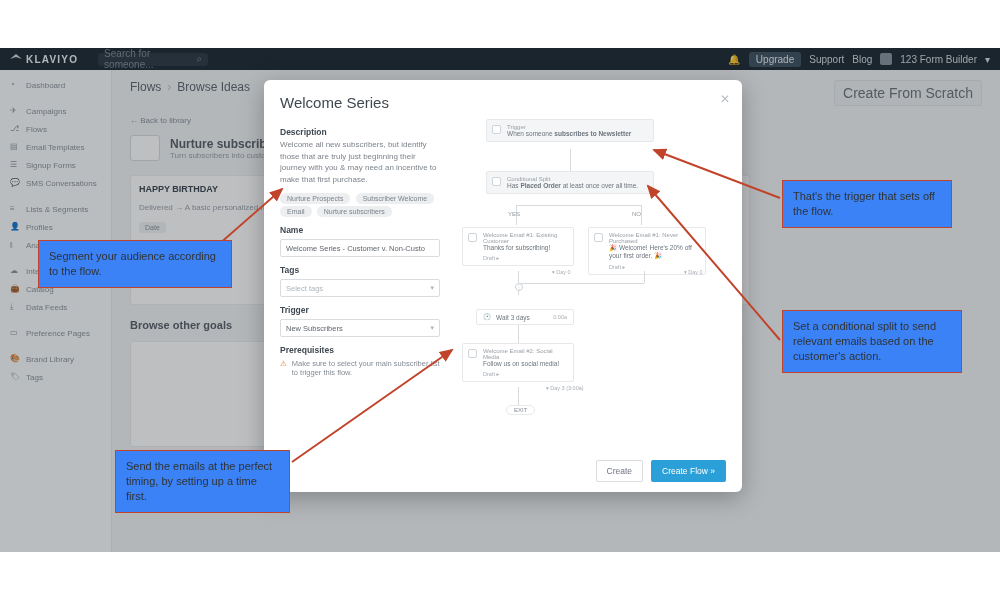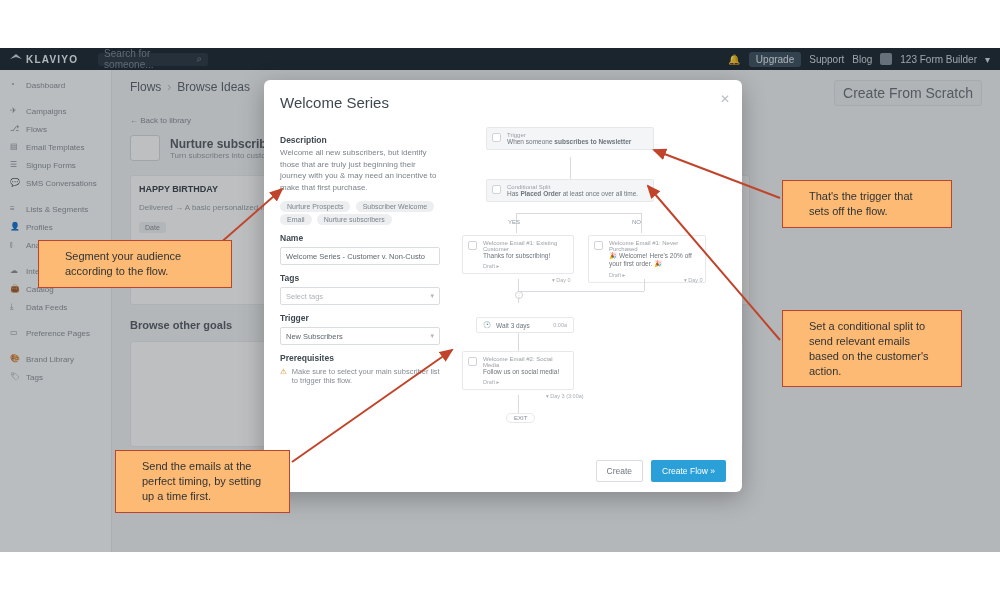--- a/index.html
+++ b/index.html
@@ -35,21 +35,21 @@
   .cards{display:flex;gap:14px;margin-top:10px}
   .card{width:300px;height:106px;background:#fff;border:1px solid #ecedef;border-radius:3px;position:relative}
   .card-foot{position:absolute;left:8px;bottom:6px;font-size:8px;color:#5a6068;font-weight:600}
   .row2{margin-top:36px;display:flex;gap:14px}
   .row2 .mini{width:300px;font-size:8px;color:#5a6068;font-weight:600}
   
   .overlay{position:absolute;inset:0;background:rgba(18,25,31,.28)}
   .modal{position:absolute;left:264px;top:32px;width:478px;height:412px;background:#fff;border-radius:6px;box-shadow:0 6px 24px rgba(0,0,0,.28);padding:14px 16px 12px 16px}
   .m-title{font-size:15px;color:#3f4850}
   .m-close{position:absolute;right:12px;top:12px;color:#b9bfc5;font-size:12px}
-  .m-cols{display:flex;gap:16px;margin-top:16px;height:326px}
+  .m-cols{display:flex;gap:16px;margin-top:8px;height:326px}
   .m-left{width:160px;font-size:8px;color:#6d757d}
   .m-label{font-weight:600;color:#3f4850;margin-top:8px;font-size:8.5px}
   .m-desc{line-height:1.45;color:#7d848c;margin-top:2px}
   .tag{display:inline-block;background:#eceef0;border-radius:9px;padding:2px 7px;margin:2px 3px 0 0;font-size:7px;color:#7b838b}
   .inp{margin-top:4px;width:100%;height:18px;border:1px solid #d9dde0;border-radius:2px;background:#fff;font-size:7.5px;color:#5f666e;padding:0 5px;display:flex;align-items:center;justify-content:space-between}
   .inp .caret{color:#aeb4ba;font-size:7px}
   .prereq{font-size:7.5px;color:#858c94;margin-top:4px;display:flex;gap:5px}
   .warn{color:#e28a2a}
   .m-right{flex:1;position:relative}
   .flow-card{position:absolute;background:#f4f5f6;border:1px solid #e6e8ea;border-radius:2px;font-size:6.5px;color:#6d757d;padding:4px 6px 4px 20px}
@@ -59,21 +59,21 @@
   .conn{position:absolute;background:#d6dadd;width:1px}
   .yn{position:absolute;font-size:6px;color:#8f969d}
   .daytag{position:absolute;font-size:5.5px;color:#a8aeb5}
   .wait{position:absolute;background:#fff;border:1px solid #e6e8ea;border-radius:2px;font-size:6.5px;color:#6d757d;padding:3px 6px;display:flex;align-items:center;gap:5px}
   .exit{position:absolute;background:#fff;border:1px solid #e6e8ea;border-radius:8px;font-size:6px;color:#868d94;padding:1px 7px}
   .m-foot{position:absolute;right:16px;bottom:10px;display:flex;gap:8px}
   .btn{font-size:8.5px;padding:5px 10px;border-radius:2px;border:1px solid transparent}
   .btn-cancel{background:#fff;color:#6e7680;border-color:#d9dde0}
   .btn-primary{background:#2a9fd8;color:#fff}
   
-  .call{position:absolute;background:#fdba74;border:1.5px solid #c1442a;padding:8px 26px;font-size:11px;color:#303334;line-height:1.35;z-index:60}
+  .call{position:absolute;background:#3b82f6;border:1.5px solid #c1442a;padding:8px 10px;font-size:11px;color:#303334;line-height:1.35;z-index:60}
   .arrow{position:absolute;pointer-events:none;z-index:55}
 </style>
 </head>
 <body>
 
 <div class="frame">
 
   <div class="topbar">
     <div class="logo">
       <svg width="12" height="10" viewBox="0 0 12 10">

